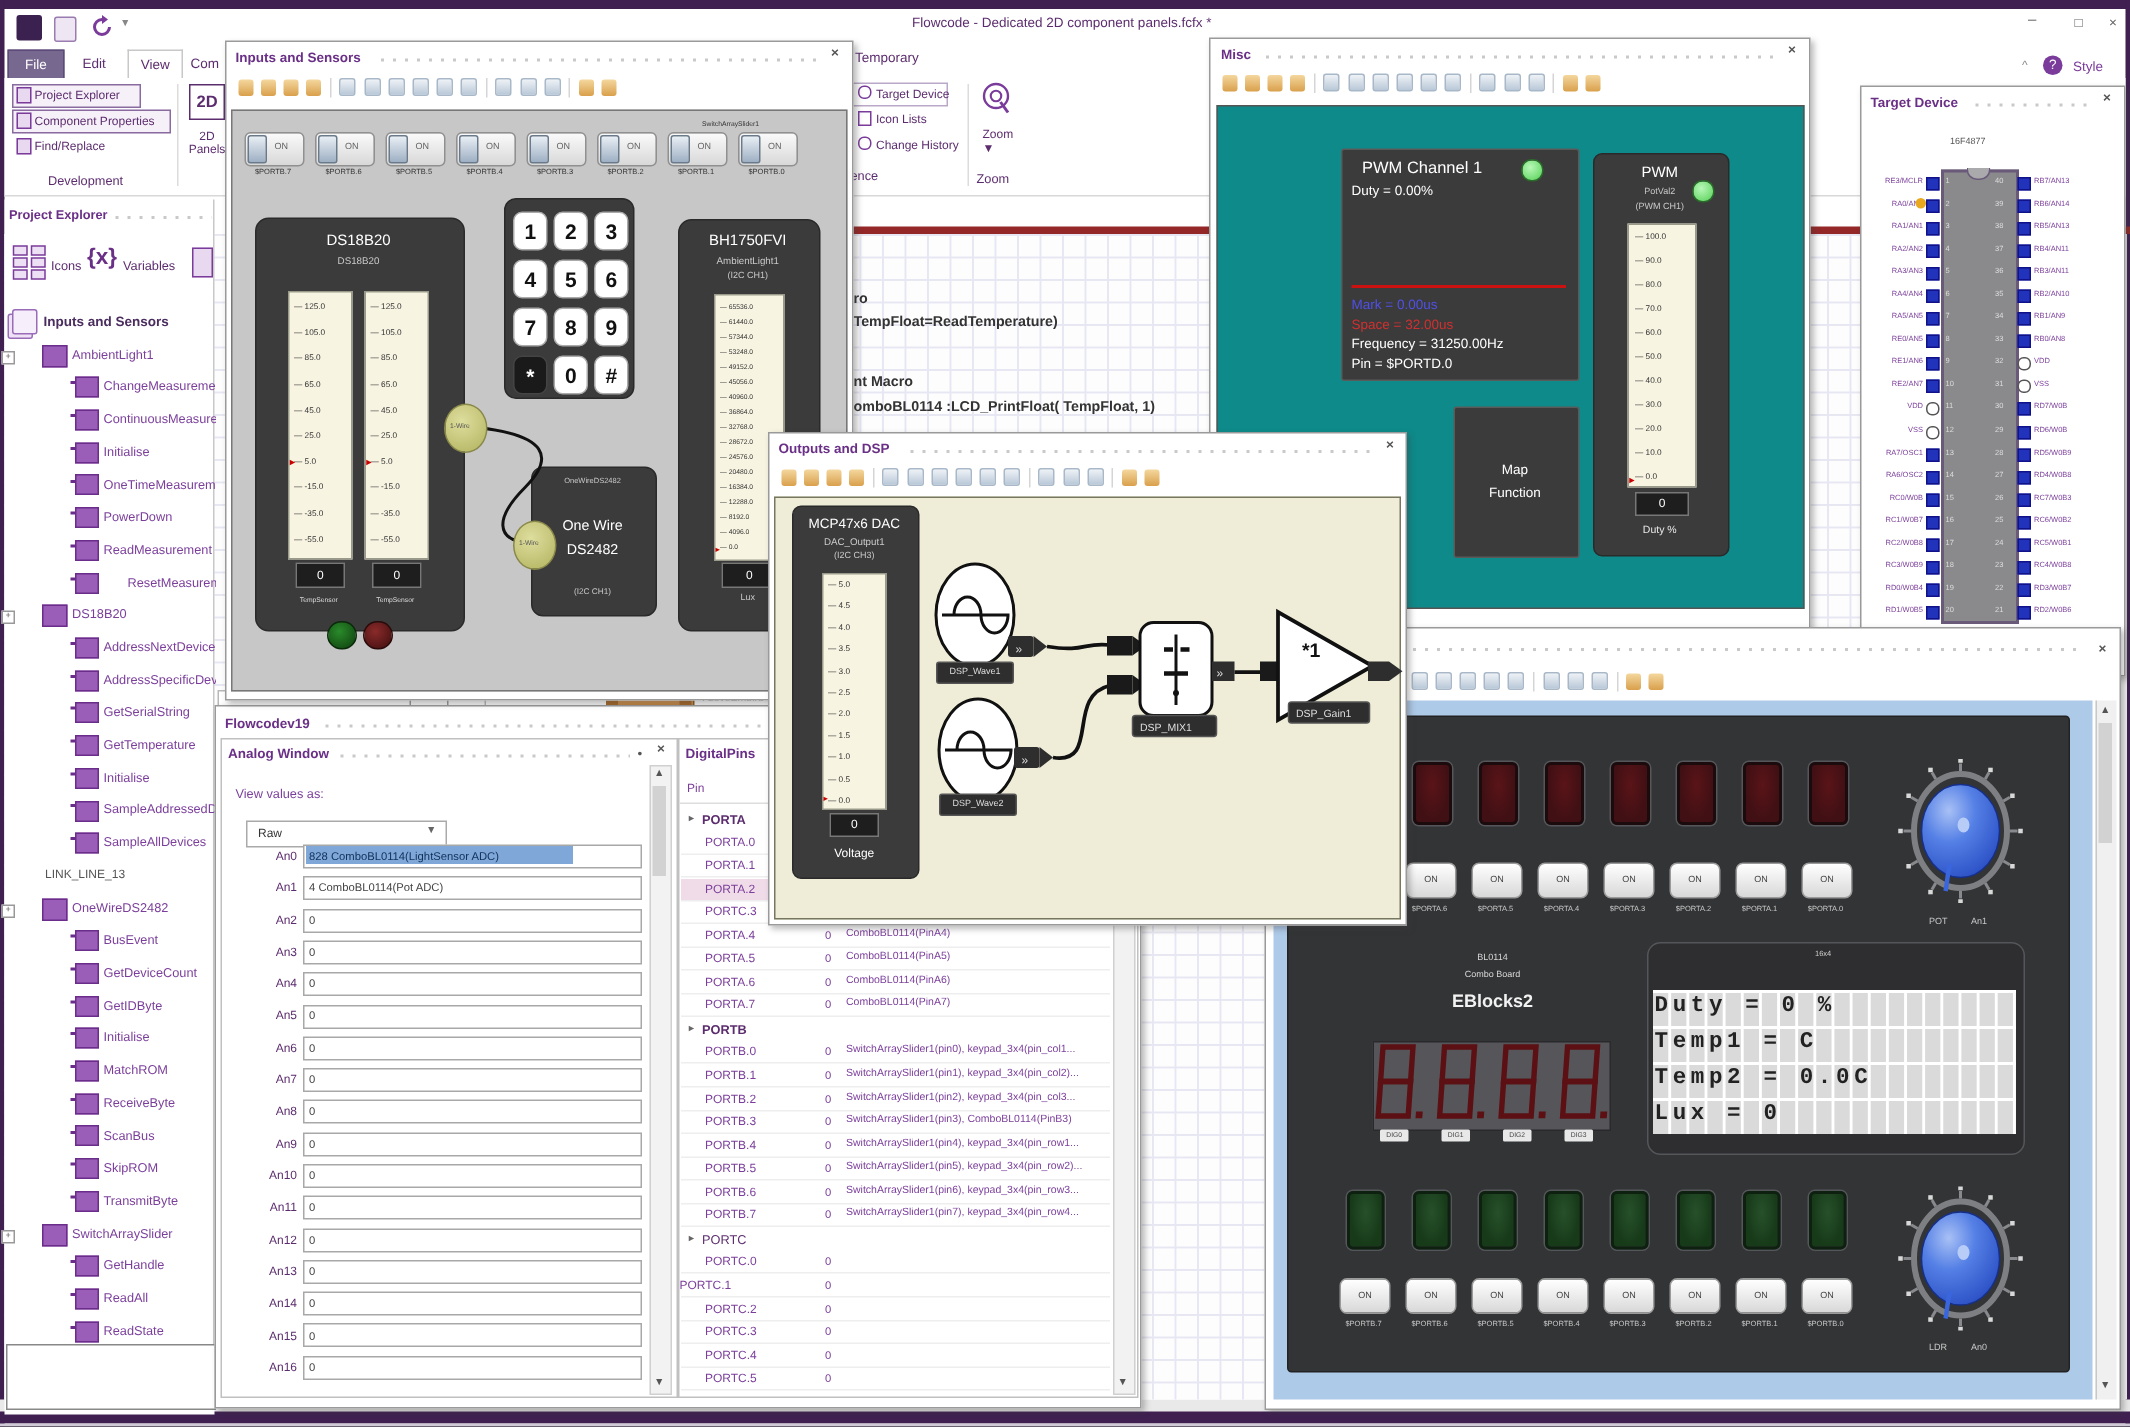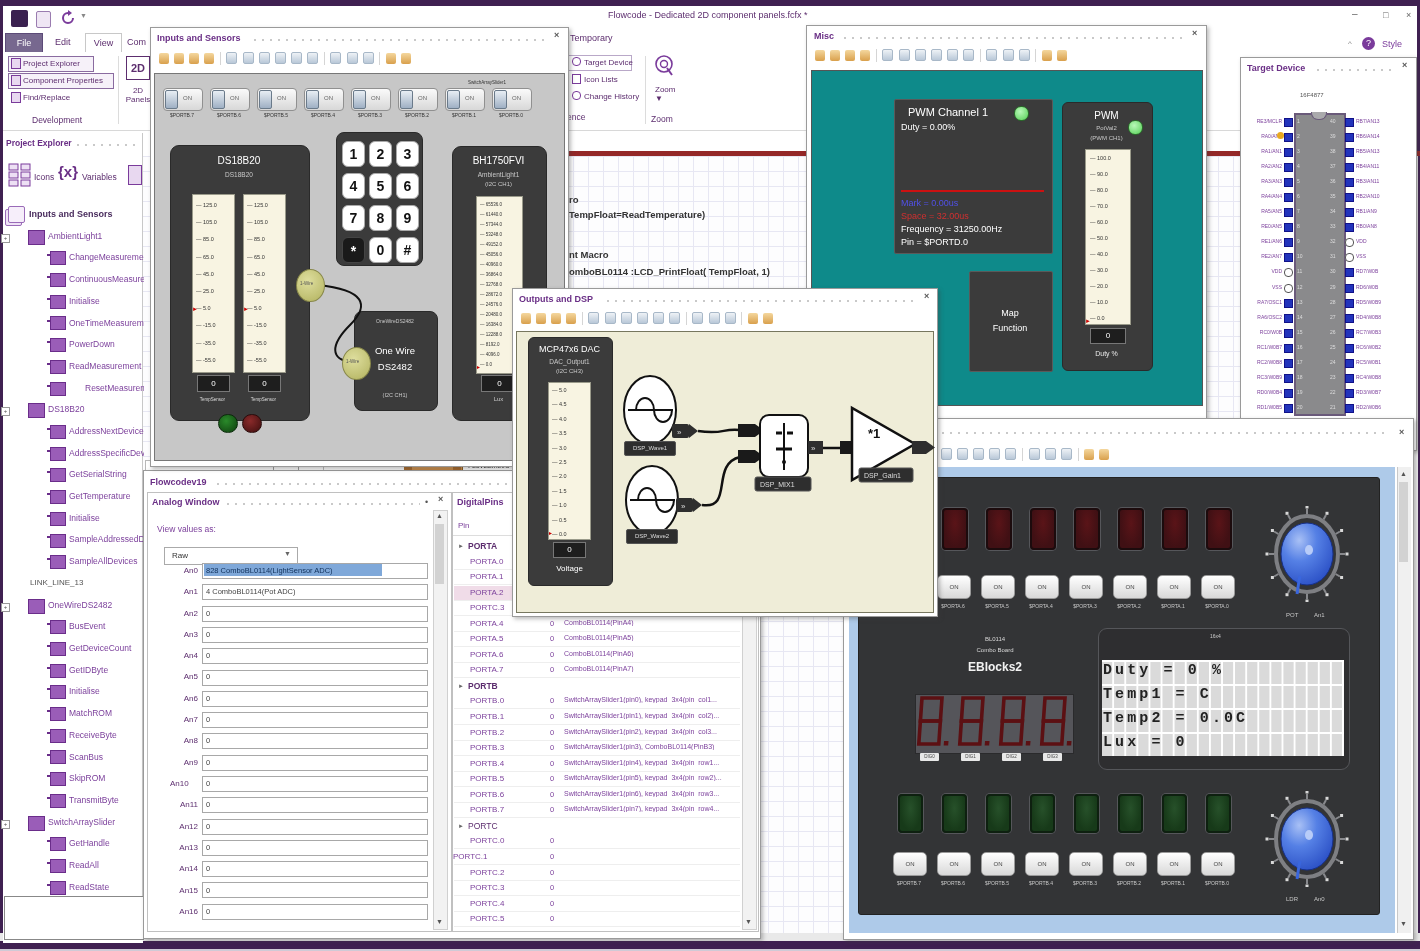--- a/index.html
+++ b/index.html
@@ -264,21 +264,21 @@
 <div class="abs" style="left:206px;top:694px;font-size:7.5px;color:#444;">0</div>
 <div class="abs" style="left:170px;top:715px;width:28px;text-align:right;font-size:8px;color:#5c2d6e;">An7</div>
 <div class="abs" style="left:202px;top:712px;width:224px;height:14px;background:#fff;border:1px solid #a8a8a8;"></div>
 <div class="abs" style="left:206px;top:715px;font-size:7.5px;color:#444;">0</div>
 <div class="abs" style="left:170px;top:736px;width:28px;text-align:right;font-size:8px;color:#5c2d6e;">An8</div>
 <div class="abs" style="left:202px;top:733px;width:224px;height:14px;background:#fff;border:1px solid #a8a8a8;"></div>
 <div class="abs" style="left:206px;top:736px;font-size:7.5px;color:#444;">0</div>
 <div class="abs" style="left:170px;top:758px;width:28px;text-align:right;font-size:8px;color:#5c2d6e;">An9</div>
 <div class="abs" style="left:202px;top:755px;width:224px;height:14px;background:#fff;border:1px solid #a8a8a8;"></div>
 <div class="abs" style="left:206px;top:758px;font-size:7.5px;color:#444;">0</div>
-<div class="abs" style="left:170px;top:779px;width:28px;text-align:left;font-size:8px;color:#5c2d6e;">An10</div>
+<div class="abs" style="left:170px;top:779px;width:28px;text-align:right;font-size:8px;color:#5c2d6e;">An10</div>
 <div class="abs" style="left:202px;top:776px;width:224px;height:14px;background:#fff;border:1px solid #a8a8a8;"></div>
 <div class="abs" style="left:206px;top:779px;font-size:7.5px;color:#444;">0</div>
 <div class="abs" style="left:170px;top:800px;width:28px;text-align:right;font-size:8px;color:#5c2d6e;">An11</div>
 <div class="abs" style="left:202px;top:797px;width:224px;height:14px;background:#fff;border:1px solid #a8a8a8;"></div>
 <div class="abs" style="left:206px;top:800px;font-size:7.5px;color:#444;">0</div>
 <div class="abs" style="left:170px;top:822px;width:28px;text-align:right;font-size:8px;color:#5c2d6e;">An12</div>
 <div class="abs" style="left:202px;top:819px;width:224px;height:14px;background:#fff;border:1px solid #a8a8a8;"></div>
 <div class="abs" style="left:206px;top:822px;font-size:7.5px;color:#444;">0</div>
 <div class="abs" style="left:170px;top:843px;width:28px;text-align:right;font-size:8px;color:#5c2d6e;">An13</div>
 <div class="abs" style="left:202px;top:840px;width:224px;height:14px;background:#fff;border:1px solid #a8a8a8;"></div>

